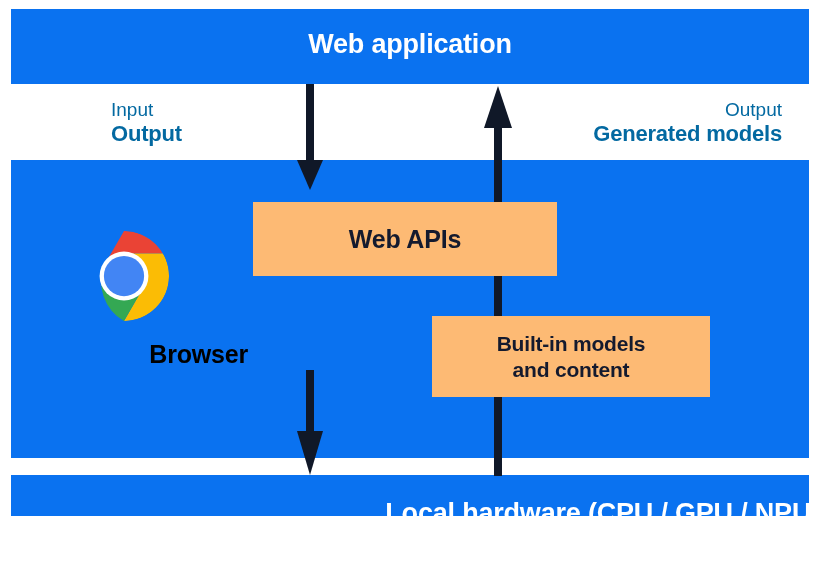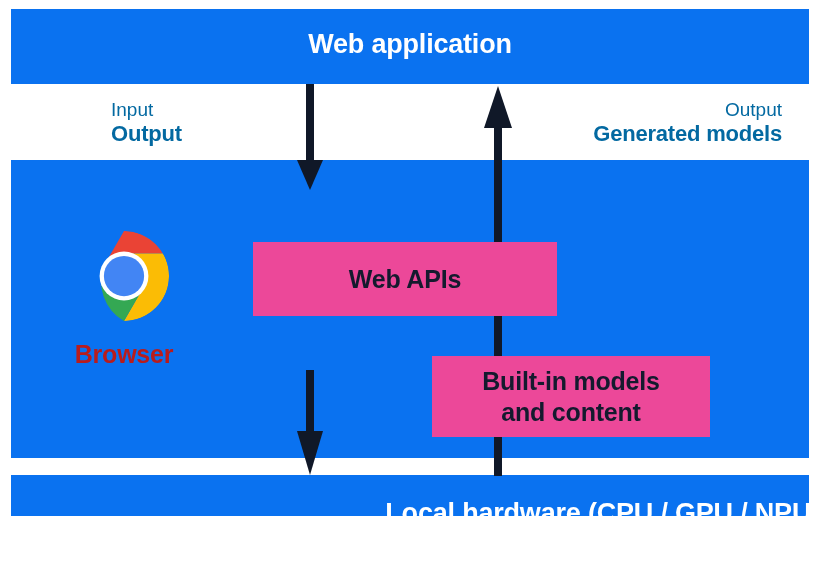--- a/index.html
+++ b/index.html
@@ -90,63 +90,62 @@
     position: absolute;
     overflow: visible;
   }
   #input-arrow  { left: 292px; top: 84px;  width: 36px; height: 110px; }
   #input-arrow2 { left: 292px; top: 370px; width: 36px; height: 106px; }
   #output-arrow { left: 480px; top: 84px;  width: 36px; height: 392px; }
 
   
   .yellow-box {
     position: absolute;
-    background: #ec4899;
+    background: #fdba74;
     display: flex;
     align-items: center;
     justify-content: center;
     text-align: center;
     color: #141a2e;
     font-weight: 700;
     letter-spacing: -0.2px;
-    margin-top: 40px;
   }
   #web-apis-box {
     left: 253px;
     top: 202px;
     width: 304px;
     height: 74px;
     font-size: 25px;
     z-index: 5;
   }
   #builtin-box {
     left: 432px;
     top: 316px;
     width: 278px;
     height: 81px;
-    font-size: 25px;
+    font-size: 21px;
     line-height: 1.22;
     z-index: 5;
   }
 
   
   #chrome-logo {
     position: absolute;
     left: 78px;
     top: 230px;
     width: 92px;
     height: 92px;
   }
   #browser-label {
     position: absolute;
     left: 0;
     top: 340px;
     width: 248px;
-    text-align: center;
-    color: #b91c1c;
+    text-align: right;
+    color: #000000;
     font-weight: 700;
     font-size: 25px;
     letter-spacing: -0.2px;
   }
 </style>
 </head>
 <body>
 
 <div id="canvas">
 

